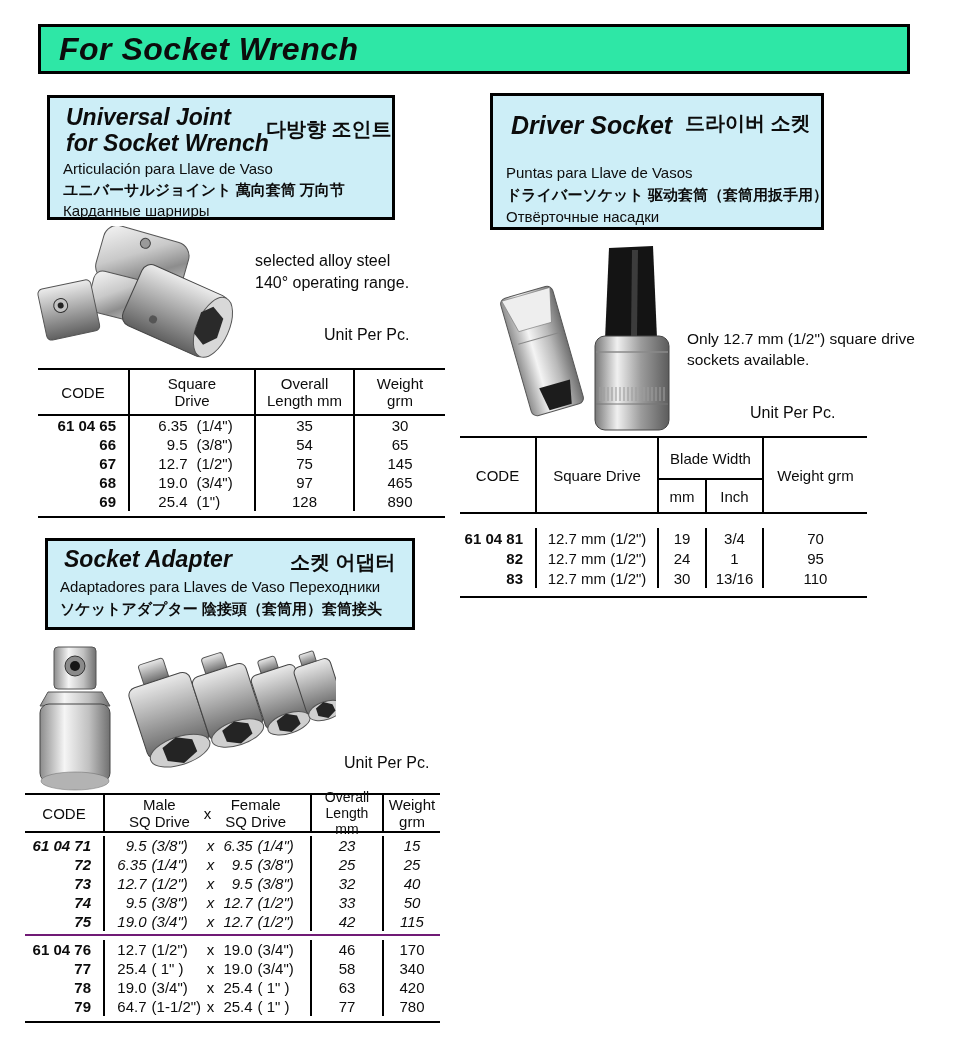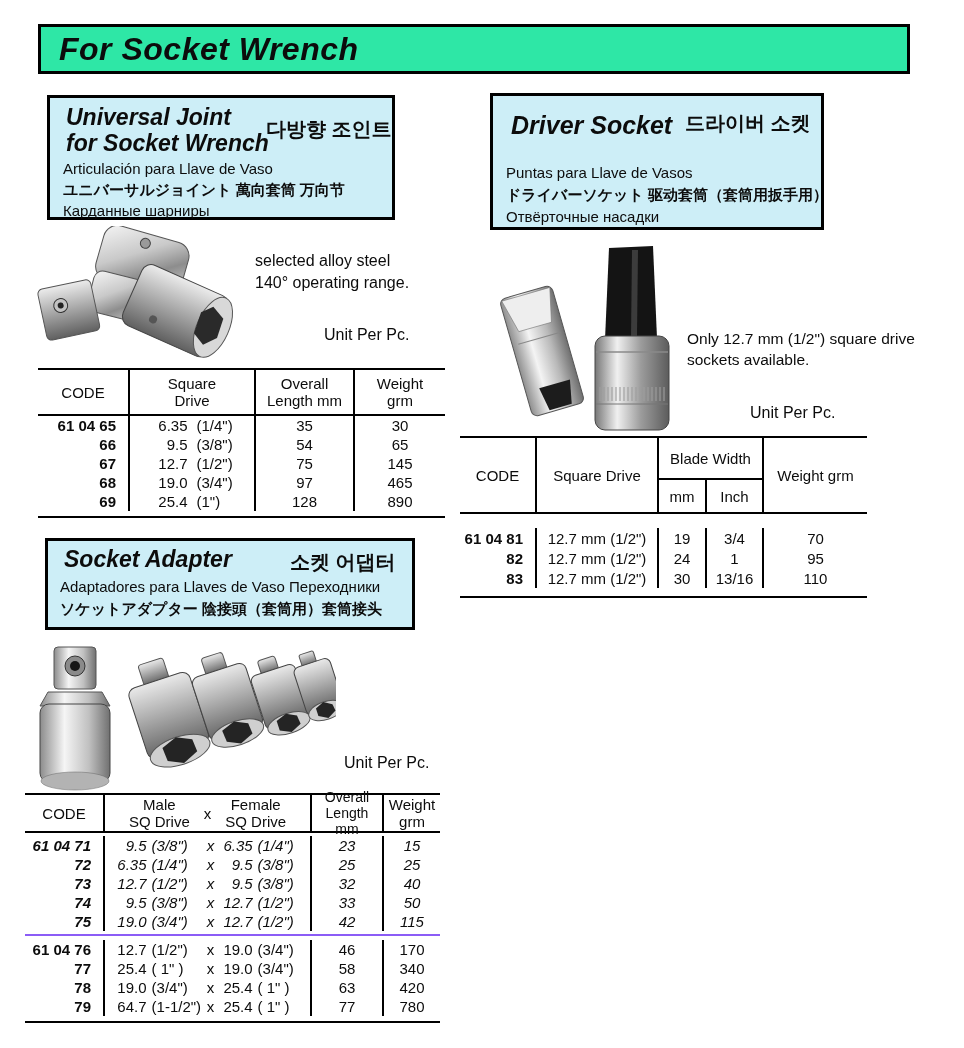--- a/index.html
+++ b/index.html
@@ -54,21 +54,21 @@
   .g5{display:grid;grid-template-columns:75px 122px 48px 57px 105px;}
   .ds-tbl .tbody{padding:14px 0 8px 0;}
   .ds-tbl .trow .c{height:20px;}
   
   .sa-tbl{left:25px;top:793px;width:415px;}
   .g4b{display:grid;grid-template-columns:78px 207px 72px 58px;}
   .sa-tbl .thead{border-bottom:2px solid #000;}
   .sa-tbl .thead .c{height:36px;}
   .sa-head-drive{display:flex;align-items:center;justify-content:center;gap:14px;}
   .sa-tbl .grp1{padding:3px 0 3px 0;font-style:italic;}
-  .sa-tbl .grp2{border-top:2px solid #8b5cf6;padding:4px 0 5px 0;}
+  .sa-tbl .grp2{border-top:2px solid #701a75;padding:4px 0 5px 0;}
   .sa-tbl .trow .c{height:19px;}
   .sa-drive{display:flex;align-items:center;justify-content:flex-start;padding-left:6px;}
   .m-mm{width:38px;text-align:right;}
   .m-in{width:56px;text-align:left;margin-left:5px;}
   .x-x{width:14px;text-align:center;}
   .f-mm{width:38px;text-align:right;}
   .f-in{width:56px;text-align:left;margin-left:5px;}
   
   .photo{position:absolute;}
 </style>

